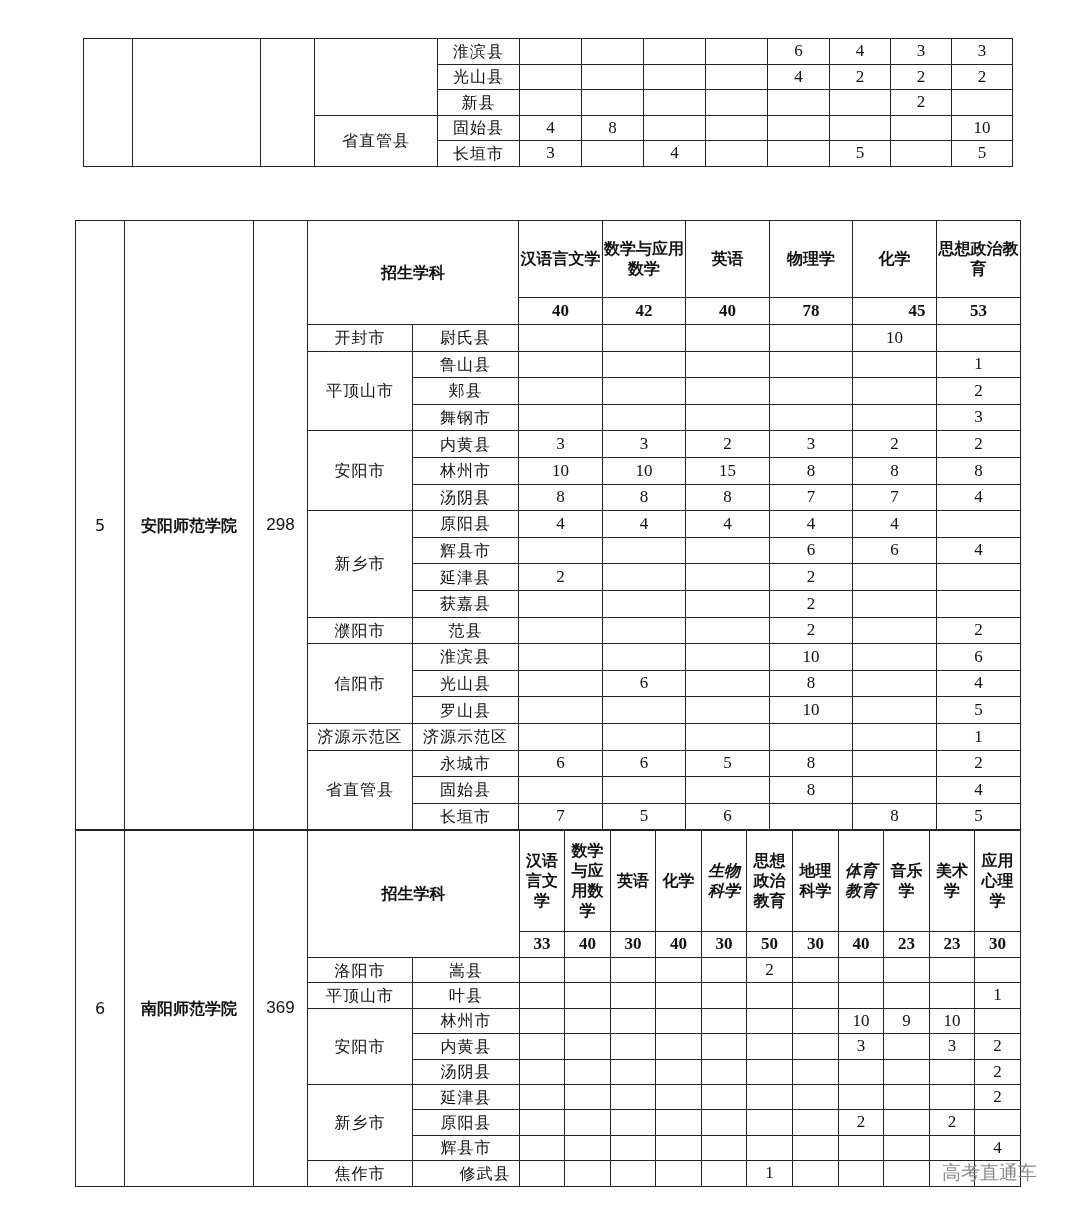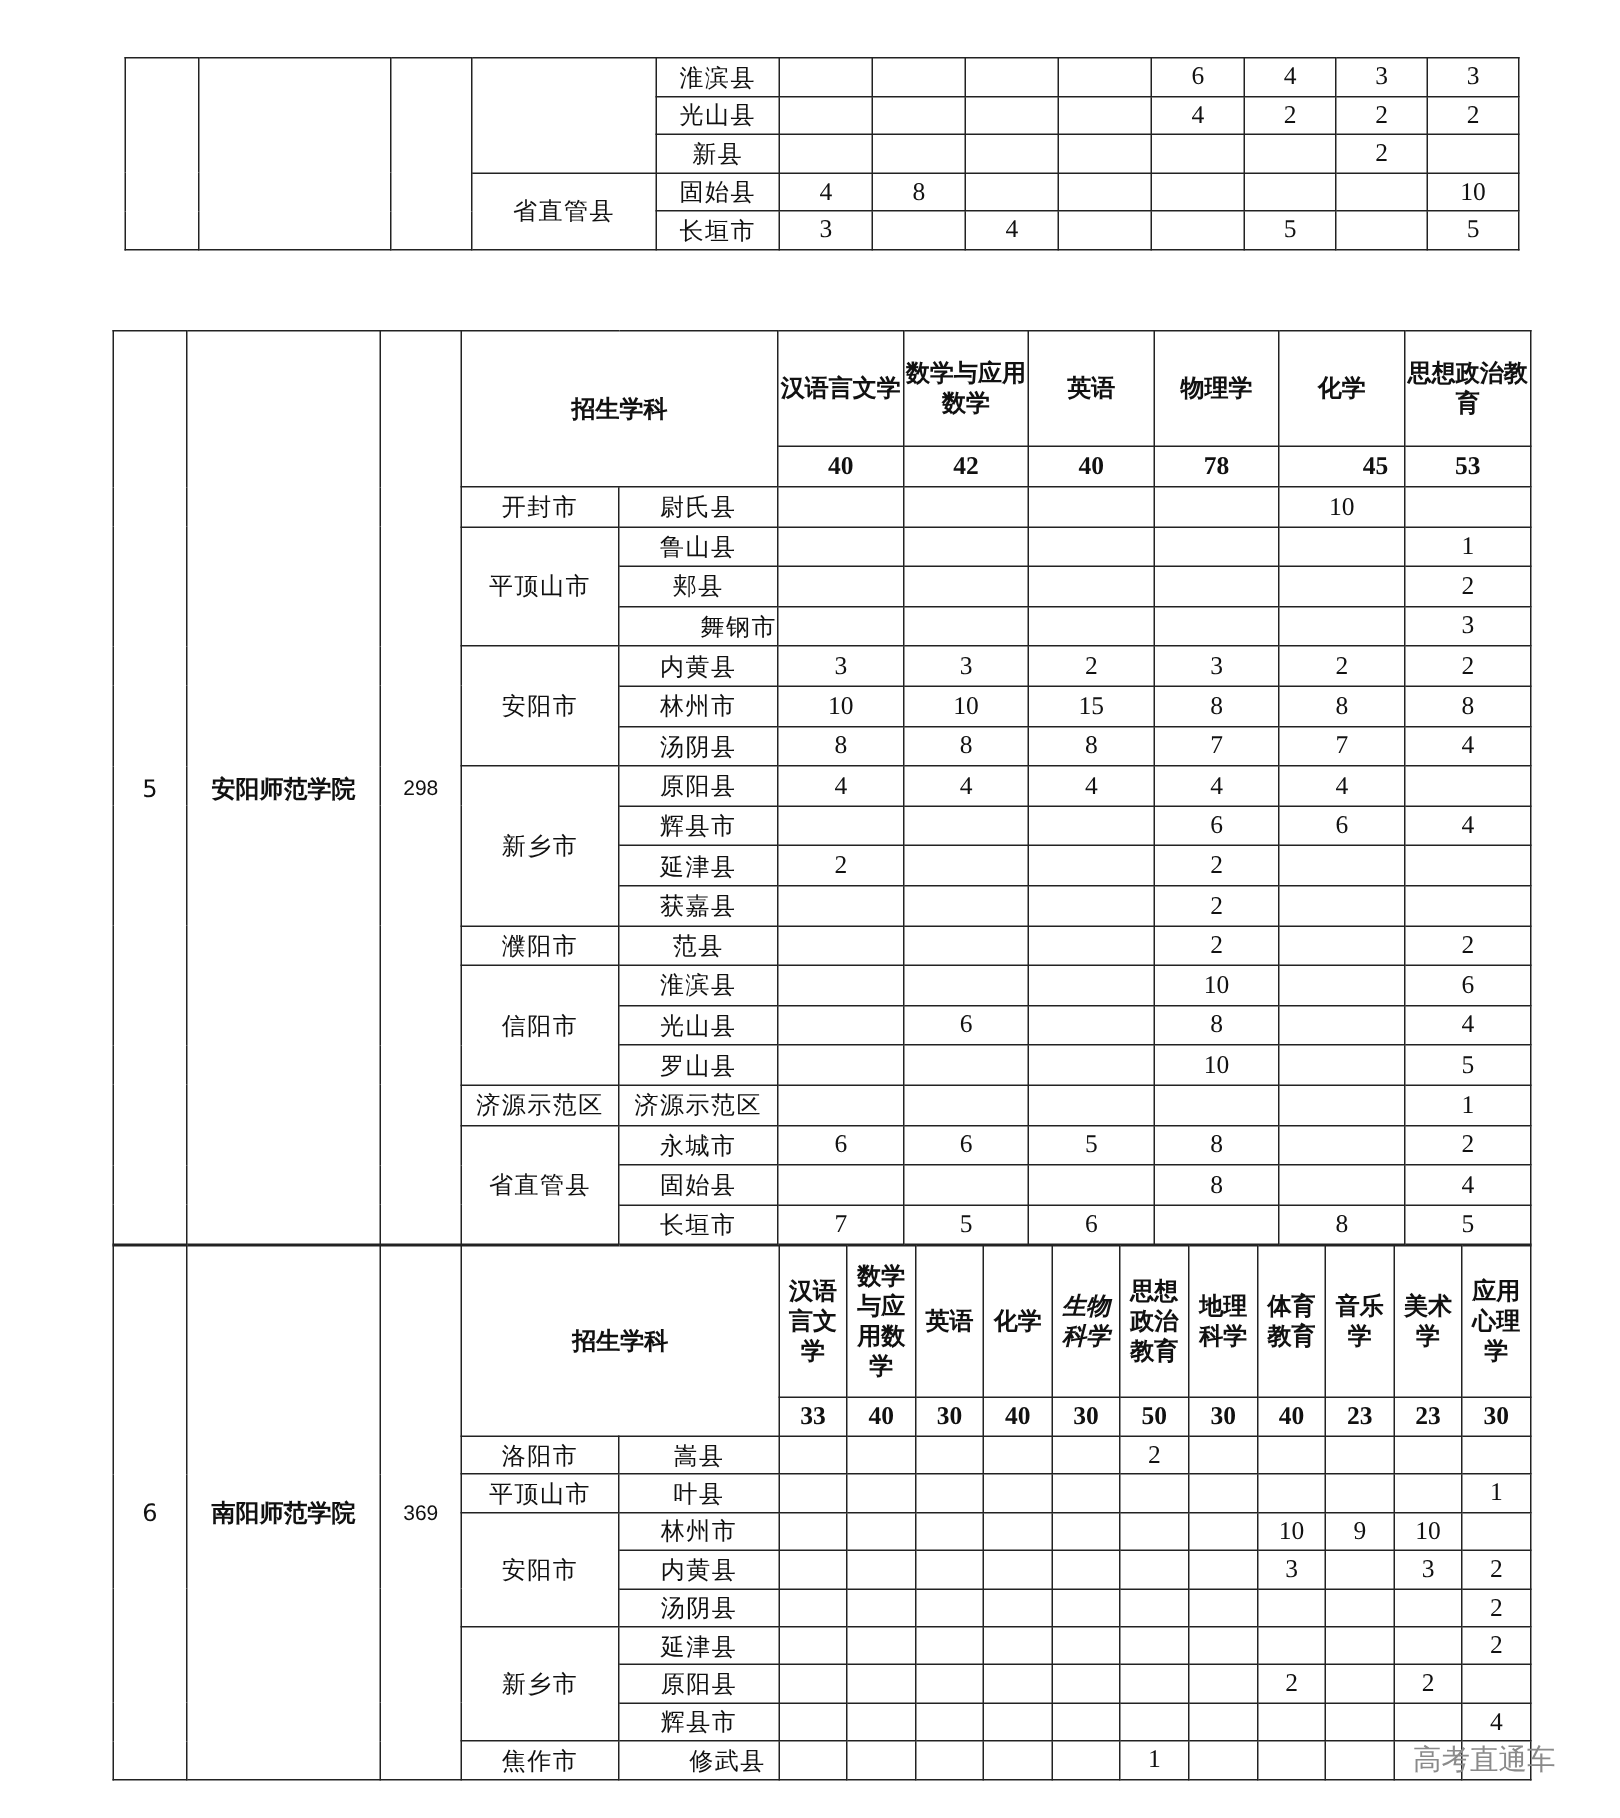--- a/index.html
+++ b/index.html
@@ -4,21 +4,21 @@
 <style>
   html, body { margin: 0; padding: 0; background: #ffffff; }
   body { width: 1080px; height: 1212px; position: relative; overflow: hidden;
          font-family: "DejaVu Serif", "Liberation Serif", serif; color: #111; }
   table { border-collapse: collapse; position: absolute; table-layout: fixed; }
   td { border: 1.2px solid #222; text-align: center; vertical-align: middle; padding: 0;
        font-size: 16px; line-height: 1.2; overflow: hidden; }
   .num { font-family: "Liberation Serif", "DejaVu Serif", serif; font-size: 17px; }
   .hdr { font-family: "DejaVu Sans", "Liberation Sans", sans-serif; font-weight: bold; font-size: 16px; }
   .hdrnum { font-family: "Liberation Serif", serif; font-weight: bold; font-size: 17px; }
-  .sans { font-family: "Liberation Sans", "DejaVu Sans", sans-serif; font-size: 14px; }
+  .sans { font-family: "Liberation Sans", "DejaVu Sans", sans-serif; font-size: 17px; }
   .sansb { font-family: "DejaVu Sans", sans-serif; font-size: 16px; }
   .place { font-size: 16px; letter-spacing: 1px; }
   #t1 { left: 83px; top: 38px; width: 929px; }
   #t1 td { height: 24.6px; }
   #t2 { left: 75px; top: 220px; width: 945px; }
   #t3 { left: 75px; top: 830px; width: 945px; }
   .watermark { position: absolute; left: 942px; top: 1160px; font-family: "DejaVu Sans", sans-serif;
                font-size: 19px; color: #8a8a8a; letter-spacing: 0px; }
   .stack { display: inline-block; line-height: 1.25; }
 </style>
@@ -163,21 +163,21 @@
       <tr>
         <td class="place" style="height: 25.6px;">郏县</td>
         <td class="num"></td>
         <td class="num"></td>
         <td class="num"></td>
         <td class="num"></td>
         <td class="num"></td>
         <td class="num">2</td>
       </tr>
       <tr>
-        <td class="place" style="height: 25.6px; text-align: right;">舞钢市</td>
+        <td class="place" style="height: 25.6px;">舞钢市</td>
         <td class="num"></td>
         <td class="num"></td>
         <td class="num"></td>
         <td class="num"></td>
         <td class="num"></td>
         <td class="num">3</td>
       </tr>
       <tr>
         <td class="place" rowspan="3">安阳市</td>
         <td class="place" style="height: 25.6px;">内黄县</td>
@@ -347,21 +347,21 @@
         <td class="hdr" rowspan="11">南阳师范学院</td>
         <td class="sans" rowspan="11">369</td>
         <td class="hdr" rowspan="2" colspan="2">招生学科</td>
         <td class="hdr" style="height: 100px;"><span class="stack" style="width: 36px; word-break: break-all;">汉语言文学</span></td>
         <td class="hdr" style="height: 100px;"><span class="stack" style="width: 36px; word-break: break-all;">数学与应用数学</span></td>
         <td class="hdr" style="height: 100px;"><span class="stack" style="width: 36px; word-break: break-all;">英语</span></td>
         <td class="hdr" style="height: 100px;"><span class="stack" style="width: 36px; word-break: break-all;">化学</span></td>
         <td class="hdr" style="height: 100px;"><span class="stack" style="width: 36px; word-break: break-all; font-style: italic;">生物科学</span></td>
         <td class="hdr" style="height: 100px;"><span class="stack" style="width: 36px; word-break: break-all;">思想政治教育</span></td>
         <td class="hdr" style="height: 100px;"><span class="stack" style="width: 36px; word-break: break-all;">地理科学</span></td>
-        <td class="hdr" style="height: 100px;"><span class="stack" style="width: 36px; word-break: break-all;">体育教育</span></td>
+        <td class="hdr" style="height: 100px;"><span class="stack" style="width: 36px; word-break: break-all; font-style: italic;">体育教育</span></td>
         <td class="hdr" style="height: 100px;"><span class="stack" style="width: 36px; word-break: break-all;">音乐学</span></td>
         <td class="hdr" style="height: 100px;"><span class="stack" style="width: 36px; word-break: break-all;">美术学</span></td>
         <td class="hdr" style="height: 100px;"><span class="stack" style="width: 36px; word-break: break-all;">应用心理学</span></td>
       </tr>
       <tr>
         <td class="hdrnum" style="height: 25px;">33</td>
         <td class="hdrnum" style="height: 25px;">40</td>
         <td class="hdrnum" style="height: 25px;">30</td>
         <td class="hdrnum" style="height: 25px;">40</td>
         <td class="hdrnum" style="height: 25px;">30</td>

